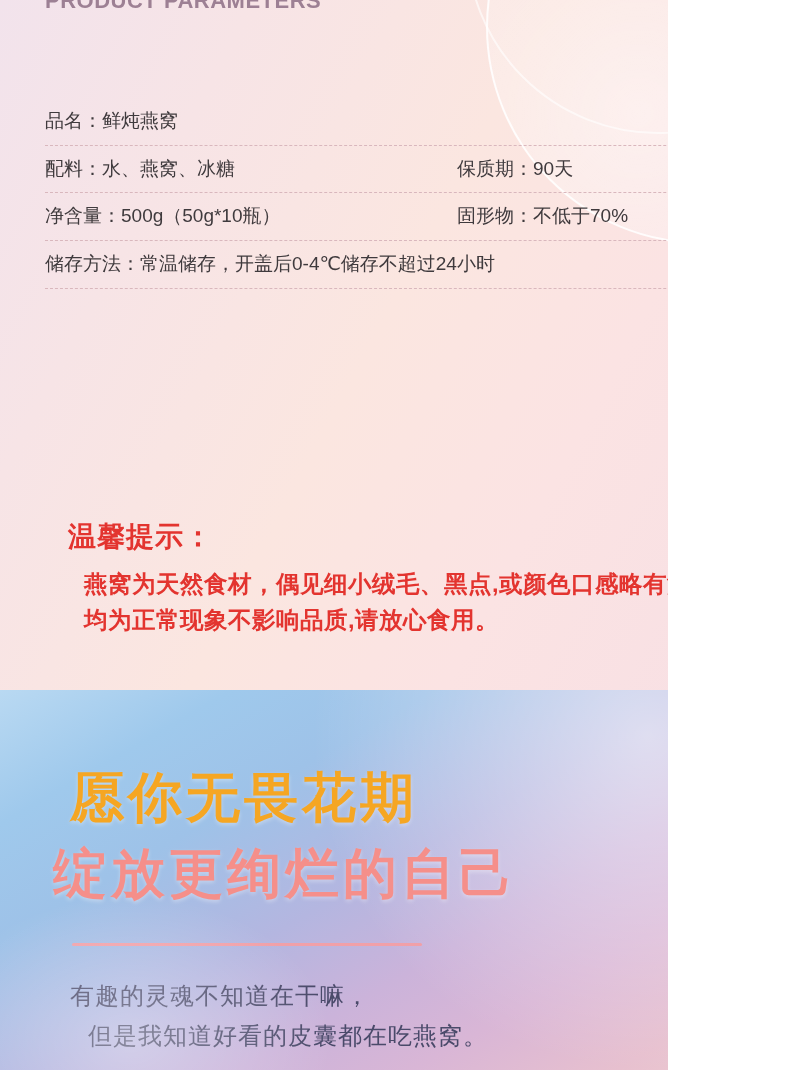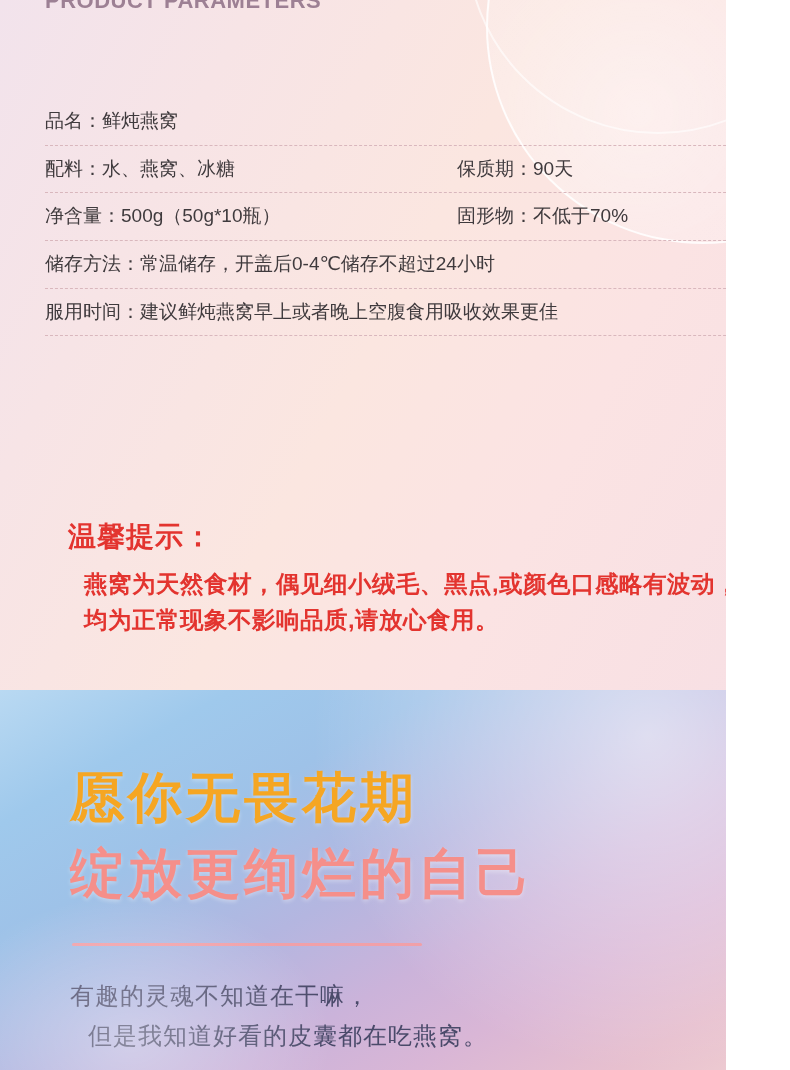--- a/index.html
+++ b/index.html
@@ -9,21 +9,21 @@
   body {
     width: 790px;
     height: 1070px;
     overflow: hidden;
     font-family: "Liberation Sans", "DejaVu Sans", sans-serif;
     background: #ffffff;
   }
 
   .page {
     position: relative;
-    width: 726px;
+    width: 668px;
     height: 1070px;
     overflow: hidden;
   }
 
   
   .params-panel {
     position: absolute;
     left: 0;
     top: 0;
     width: 790px;
@@ -143,21 +143,21 @@
     left: 70px;
     top: 72px;
     font-size: 54px;
     font-weight: bold;
     color: #f5a623;
     letter-spacing: 4px;
     text-shadow: 0 2px 4px rgba(255,255,255,0.35);
   }
   .slogan-line2 {
     position: absolute;
-    left: 70px;
+    left: 53px;
     top: 148px;
     font-size: 54px;
     font-weight: bold;
     color: #f58f8a;
     letter-spacing: 4px;
     text-shadow: 0 2px 4px rgba(255,255,255,0.35);
   }
   .slogan-rule {
     position: absolute;
     left: 72px;
@@ -204,23 +204,20 @@
         <div class="spec-cell left">净含量：500g（50g*10瓶）</div>
         <div class="spec-cell right">固形物：不低于70%</div>
       </div>
 
       <div class="spec-row">
         <div class="spec-cell full">储存方法：常温储存，开盖后0-4℃储存不超过24小时</div>
       </div>
 
 
 
-      <div class="spec-row">
-        <div class="spec-cell full">服用时间：建议鲜炖燕窝早上或者晚上空腹食用吸收效果更佳</div>
-      </div>
 
     </div>
 
     <div class="tips">
       <div class="tips-title">温馨提示：</div>
       <div class="tips-body">燕窝为天然食材，偶见细小绒毛、黑点,或颜色口感略有波动，均为正常现象不影响品质,请放心食用。</div>
     </div>
   </section>
 
   <section class="slogan-panel">

